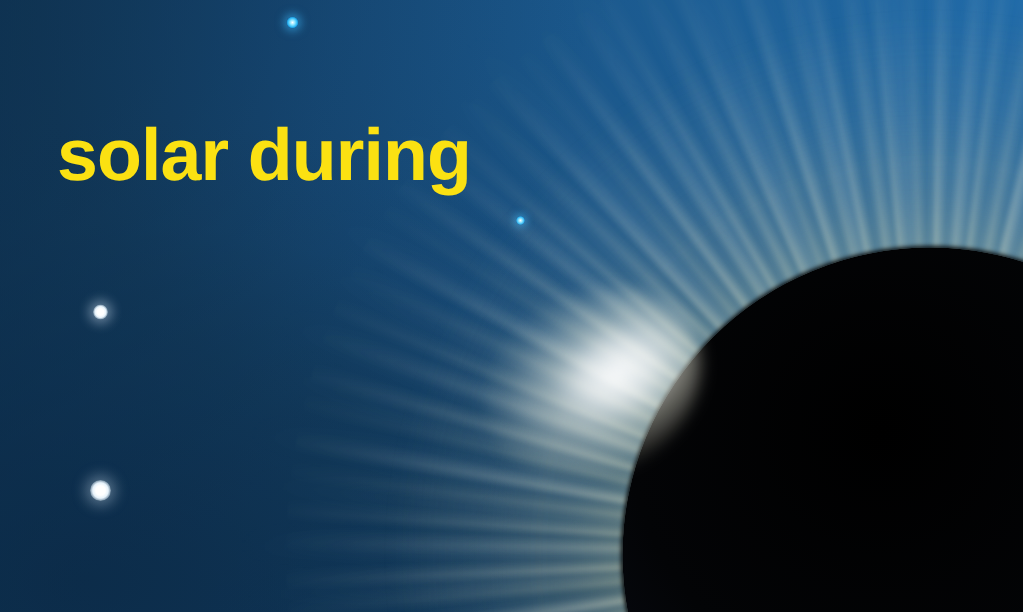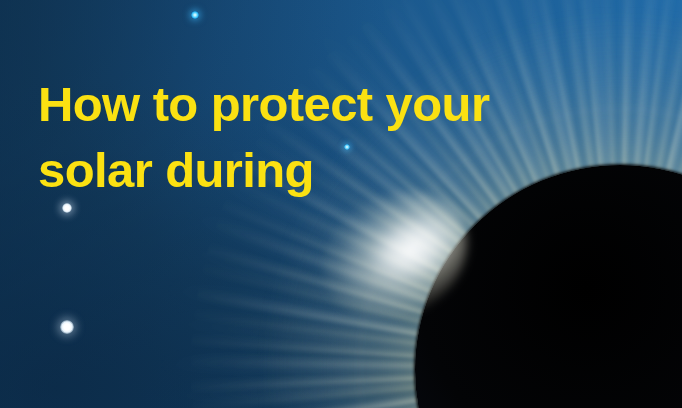--- a/index.html
+++ b/index.html
@@ -181,17 +181,16 @@
     <div class="rays-b"></div>
     <div class="glow-outer"></div>
     <div class="glow-inner"></div>
     <div class="chromo"></div>
     <div class="ring-bright"></div>
     <div class="moon"></div>
     <div class="diamond"></div>
   </div>
 
   <h1 class="headline">
-    <span class="ln">How to protect your</span>
     <span class="ln">solar during</span>
   </h1>
 
 </div>
 
 </body></html>

